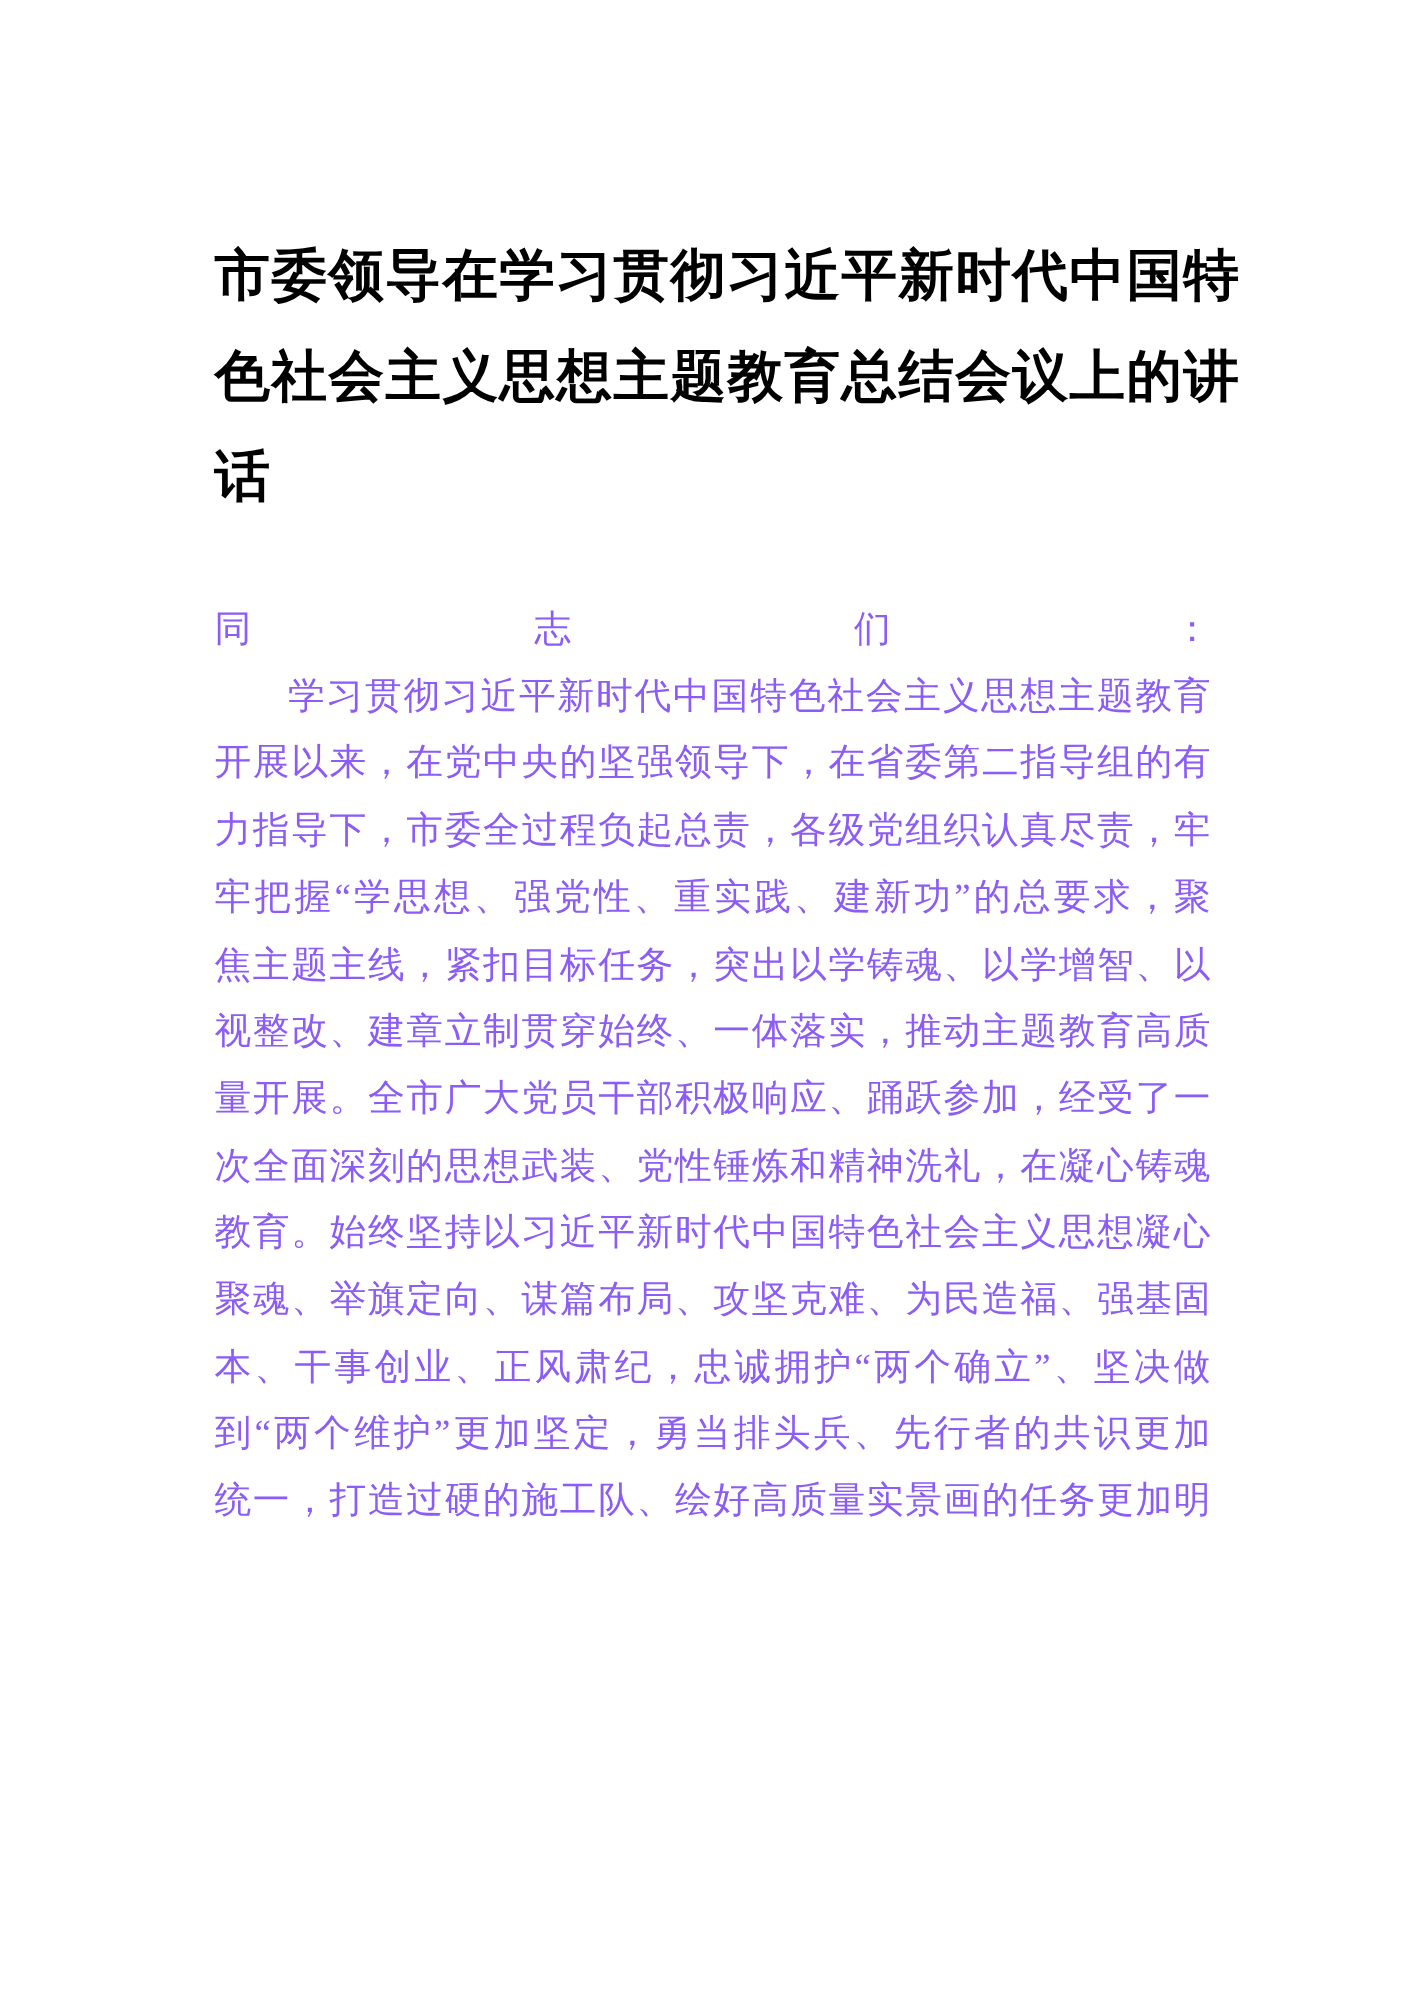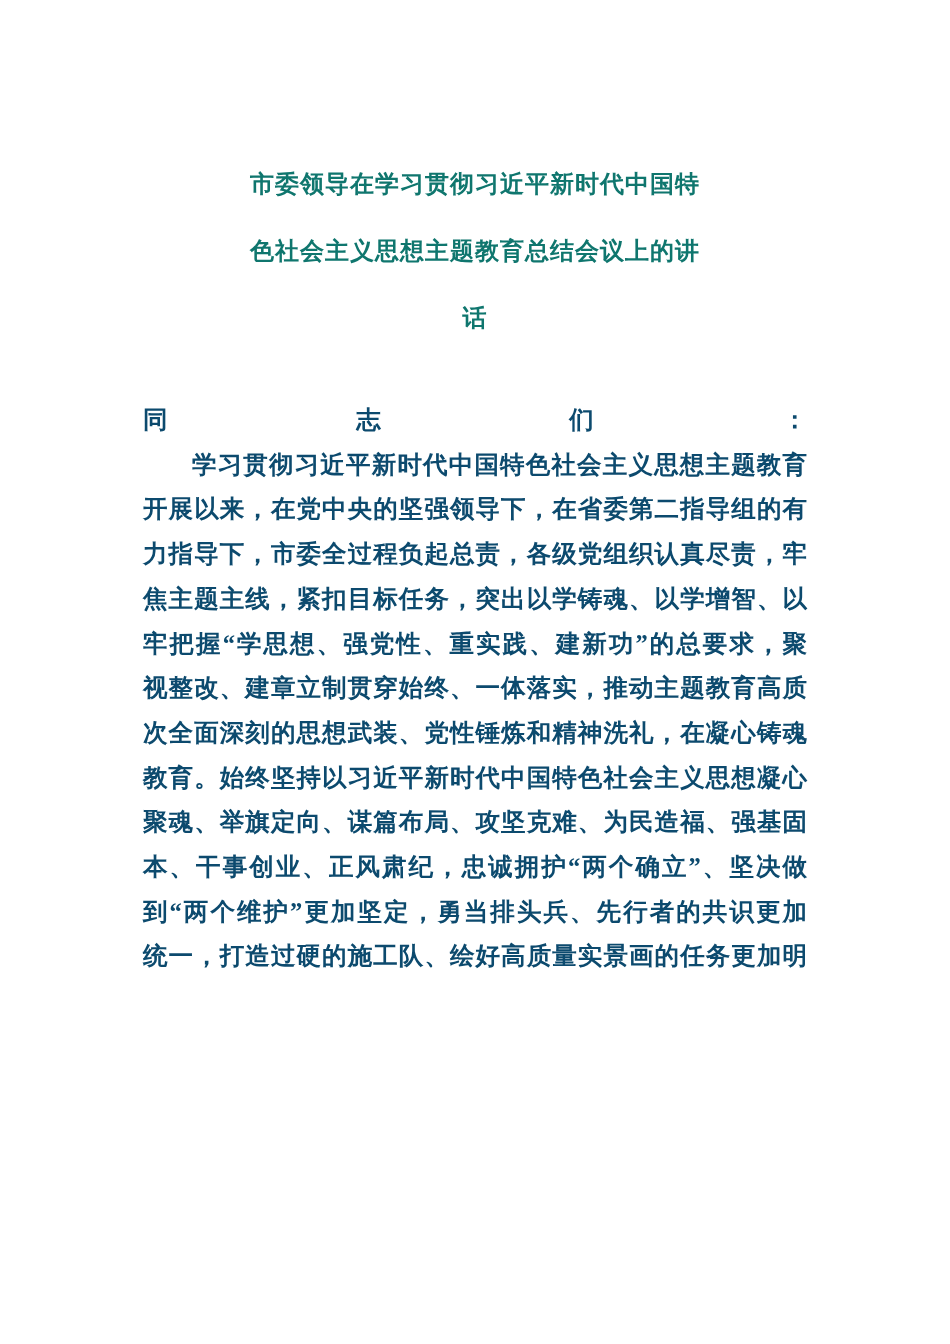--- a/index.html
+++ b/index.html
@@ -13,41 +13,40 @@
     height: 1344px;
     background: #ffffff;
     overflow: hidden;
     color: #000000;
   }
   .doc-title {
     position: absolute;
     top: 151px;
     left: 143px;
     width: 664px;
-    text-align: center;
     font-family: "Liberation Serif", "DejaVu Serif", serif;
     font-weight: bold;
-    font-size: 24px;
+    font-size: 37px;
     line-height: 67px;
     letter-spacing: 1px;
-    color: #0f766e;
+    color: #000000;
   }
   .title-line {
     white-space: nowrap;
   }
   .doc-body {
     position: absolute;
     top: 398px;
     left: 143px;
     width: 664px;
     font-family: "Liberation Serif", "DejaVu Serif", serif;
-    font-weight: bold;
+    font-weight: normal;
     font-size: 24.5px;
     line-height: 44.7px;
-    color: #0c4a6e;
+    color: #8b5cf6;
   }
   .salutation {
     text-align: left;
   }
   .body-line {
     text-align: justify;
     text-align-last: justify;
   }
   .body-line.first {
     text-indent: 2em;
@@ -64,23 +63,24 @@
     <div class="title-line">话</div>
   </div>
 
   <div class="doc-body">
     <div class="body-line salutation">同志们：</div>
 
     <div>
       <div class="body-line first">学习贯彻习近平新时代中国特色社会主义思想主题教育</div>
       <div class="body-line">开展以来，在党中央的坚强领导下，在省委第二指导组的有</div>
       <div class="body-line">力指导下，市委全过程负起总责，各级党组织认真尽责，牢</div>
+      <div class="body-line">牢把握“学思想、强党性、重实践、建新功”的总要求，聚</div>
       <div class="body-line">焦主题主线，紧扣目标任务，突出以学铸魂、以学增智、以</div>
-      <div class="body-line">牢把握“学思想、强党性、重实践、建新功”的总要求，聚</div>
       <div class="body-line">视整改、建章立制贯穿始终、一体落实，推动主题教育高质</div>
+      <div class="body-line">量开展。全市广大党员干部积极响应、踊跃参加，经受了一</div>
       <div class="body-line">次全面深刻的思想武装、党性锤炼和精神洗礼，在凝心铸魂</div>
     </div>
 
     <div>
       <div class="body-line">教育。始终坚持以习近平新时代中国特色社会主义思想凝心</div>
       <div class="body-line">聚魂、举旗定向、谋篇布局、攻坚克难、为民造福、强基固</div>
       <div class="body-line">本、干事创业、正风肃纪，忠诚拥护“两个确立”、坚决做</div>
       <div class="body-line">到“两个维护”更加坚定，勇当排头兵、先行者的共识更加</div>
       <div class="body-line">统一，打造过硬的施工队、绘好高质量实景画的任务更加明</div>
     </div>

